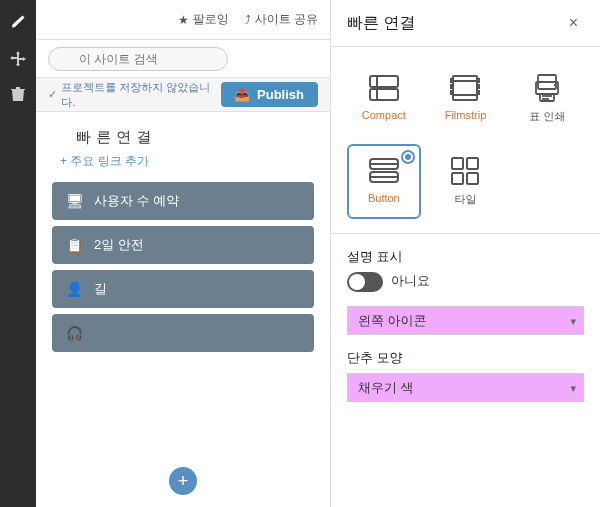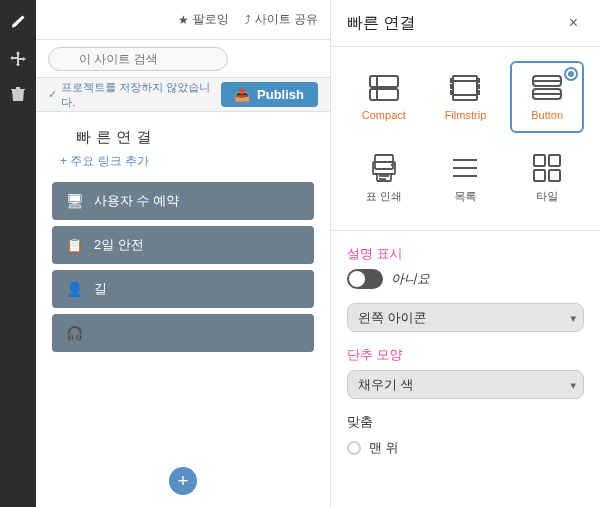--- a/index.html
+++ b/index.html
@@ -304,28 +304,26 @@
       flex-direction: column;
       gap: 14px;
     }
     .setting-row {
       display: flex;
       flex-direction: column;
       gap: 6px;
     }
     .setting-label {
       font-size: 13px;
-      color: #ec4899;
+      color: #0f172a;
       font-weight: 400;
     }
     .toggle-row {
       display: flex;
-      align-items: center;
       gap: 8px;
-      font-style: italic;
     }
     .toggle {
       width: 36px;
       height: 20px;
       background: #555;
       border-radius: 10px;
       position: relative;
       cursor: pointer;
     }
     .toggle-knob {
@@ -341,24 +339,24 @@
     .toggle-text {
       font-size: 13px;
       color: #333;
     }
     .select-wrapper {
       position: relative;
     }
     .select-wrapper select {
       width: 100%;
       border: 1px solid #ccc;
-      border-radius: 8px;
+      border-radius: 0;
       padding: 6px 28px 6px 10px;
       font-size: 13px;
-      background: #e5e5e5;
+      background: #f0abfc;
       appearance: none;
       cursor: pointer;
       color: #333;
       outline: none;
     }
     .select-chevron {
       position: absolute;
       right: 8px;
       top: 50%;
       transform: translateY(-50%);
@@ -502,57 +500,47 @@
           <rect x="0" y="10" width="3" height="3" fill="#555"></rect>
           <rect x="0" y="16" width="3" height="3" fill="#555"></rect>
           <rect x="27" y="4" width="3" height="3" fill="#555"></rect>
           <rect x="27" y="10" width="3" height="3" fill="#555"></rect>
           <rect x="27" y="16" width="3" height="3" fill="#555"></rect>
         </svg>
       </div>
       <span class="view-option-label">Filmstrip</span>
     </div>
 
-    <div class="view-option selected">
-      <div class="selected-radio"></div>
-      <div class="view-option-icon">
-        <svg width="30" height="26" viewBox="0 0 30 26" fill="none" stroke="#555" stroke-width="2">
-          <rect x="1" y="1" width="28" height="10" rx="3"></rect>
-          <rect x="1" y="14" width="28" height="10" rx="3"></rect>
-          <line x1="1" y1="6" x2="29" y2="6"></line>
-          <line x1="1" y1="19" x2="29" y2="19"></line>
-        </svg>
-      </div>
-      <span class="view-option-label">Button</span>
-    </div>
-
     <div class="view-option">
       <div class="view-option-icon">
         <svg width="28" height="28" viewBox="0 0 28 28" fill="none" stroke="#555" stroke-width="1.8">
           <rect x="5" y="1" width="18" height="14" rx="1"></rect>
           <rect x="3" y="8" width="22" height="12" rx="1"></rect>
           <rect x="7" y="20" width="14" height="7" rx="1"></rect>
           <rect x="21" y="10" width="2" height="2" fill="#555" stroke="none"></rect>
           <line x1="9" y1="22" x2="19" y2="22"></line>
           <line x1="9" y1="25" x2="16" y2="25"></line>
         </svg>
       </div>
       <span class="view-option-label dark">표 인쇄</span>
     </div>
 
-    <div class="view-option">
+    <div class="view-option selected">
+      <div class="selected-radio"></div>
       <div class="view-option-icon">
-        <svg width="28" height="24" viewBox="0 0 28 24" fill="none" stroke="#555" stroke-width="2">
-          <line x1="2" y1="4" x2="26" y2="4"></line>
-          <line x1="2" y1="12" x2="26" y2="12"></line>
-          <line x1="2" y1="20" x2="26" y2="20"></line>
+        <svg width="30" height="26" viewBox="0 0 30 26" fill="none" stroke="#555" stroke-width="2">
+          <rect x="1" y="1" width="28" height="10" rx="3"></rect>
+          <rect x="1" y="14" width="28" height="10" rx="3"></rect>
+          <line x1="1" y1="6" x2="29" y2="6"></line>
+          <line x1="1" y1="19" x2="29" y2="19"></line>
         </svg>
       </div>
-      <span class="view-option-label dark">목록</span>
-    </div>
+      <span class="view-option-label">Button</span>
+    </div>
+
 
     <div class="view-option">
       <div class="view-option-icon">
         <svg width="28" height="28" viewBox="0 0 28 28" fill="none" stroke="#555" stroke-width="2">
           <rect x="1" y="1" width="11" height="11" rx="1"></rect>
           <rect x="16" y="1" width="11" height="11" rx="1"></rect>
           <rect x="1" y="16" width="11" height="11" rx="1"></rect>
           <rect x="16" y="16" width="11" height="11" rx="1"></rect>
         </svg>
       </div>
@@ -589,20 +577,13 @@
         <select>
           <option>채우기 색</option>
           <option>윤곽선</option>
           <option>텍스트만</option>
         </select>
         <span class="select-chevron">▾</span>
       </div>
     </div>
   </div>
 
-  <div class="alignment-section">
-    <div class="alignment-label">맞춤</div>
-    <div class="alignment-option">
-      <div class="radio-circle"></div>
-      <span>맨 위</span>
-    </div>
-  </div>
 </div>
 
 </body></html>

